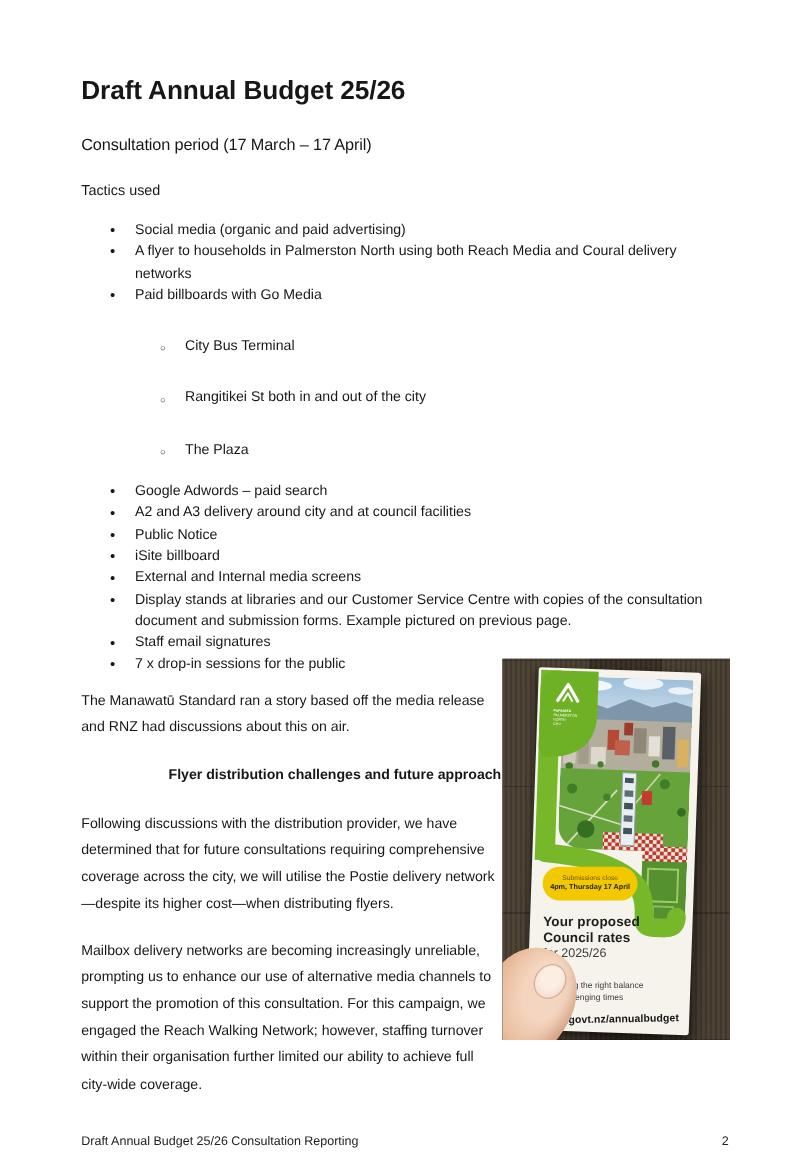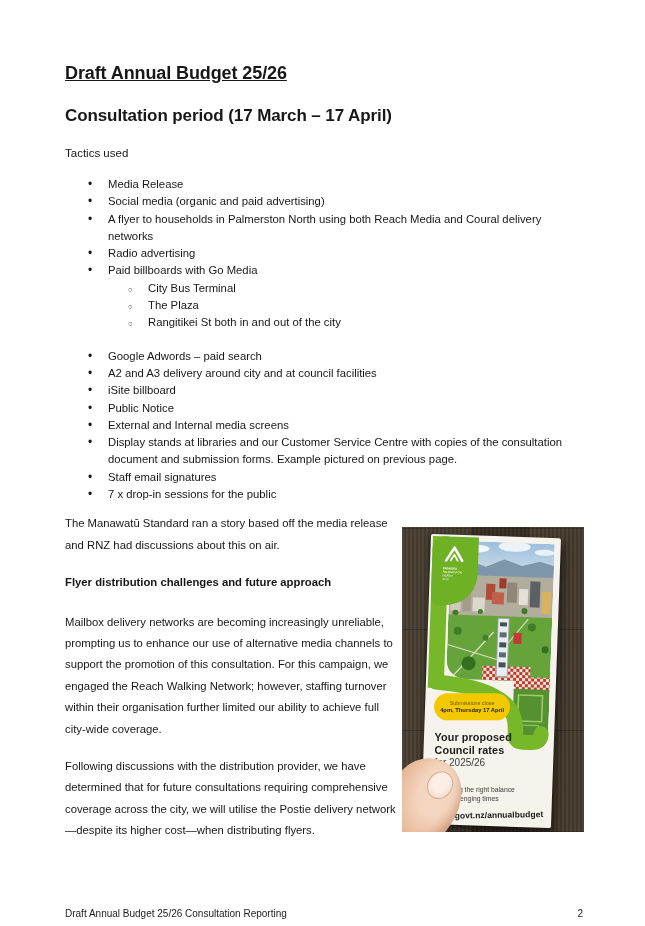--- a/index.html
+++ b/index.html
@@ -2,33 +2,33 @@
 <html><head>
 <meta charset="utf-8">
 <style>
   html,body{margin:0;padding:0;background:#ffffff;}
   body{
     width:645px;height:926px;position:relative;overflow:hidden;
     font-family:"Liberation Sans",sans-serif;color:#171717;
     -webkit-font-smoothing:antialiased;
   }
   .content{position:absolute;left:65px;top:0;width:518px;}
-  h1.title{font-size:18px;font-weight:700;margin:62px 0 0 0;line-height:22px;letter-spacing:-0.1px;text-decoration:underline;}
-  h2.subtitle{font-size:17px;font-weight:700;margin:21px 0 0 0;line-height:22px;letter-spacing:-0.1px;}
+  h1.title{font-size:21px;font-weight:700;margin:62px 0 0 0;line-height:22px;letter-spacing:-0.1px;}
+  h2.subtitle{font-size:13px;font-weight:400;margin:21px 0 0 0;line-height:22px;letter-spacing:-0.1px;}
   h3.section{font-size:11.5px;font-weight:400;margin:19px 0 0 0;line-height:14px;}
   ul.tactics{list-style:none;margin:16px 0 0 0;padding:0;font-size:11.3px;line-height:17.3px;}
   ul.tactics li{position:relative;padding-left:43px;}
   ul.tactics > li::before{content:"\2022";position:absolute;left:23px;top:0;font-size:12px;}
   ul.sub{list-style:none;margin:0;padding:0;}
-  ul.sub li{position:relative;padding-left:83px;}
+  ul.sub li{position:relative;padding-left:83px;margin-top:24px;}
   ul.sub li::before{content:"\25CB";position:absolute;left:63px;top:1px;font-size:7.5px;}
   .left-col{width:336px;font-size:11.3px;line-height:21.4px;}
   .left-col p{margin:16px 0 16px 0;}
   .left-col p.first{margin-top:10px;}
-  .left-col h4{font-size:11.3px;font-weight:700;margin:0 0 18px 0;line-height:21.4px;}
+  .left-col h4{font-size:11.3px;font-weight:700;margin:0 0 18px 0;line-height:21.4px;text-align:right;}
   .footer{position:absolute;left:65px;top:908px;width:518px;display:flex;justify-content:space-between;font-size:10px;color:#222;}
 
   
   .photo{
     position:absolute;left:402px;top:527px;width:182px;height:305px;overflow:hidden;
     background-color:#3c342a;
     background-image:
       repeating-linear-gradient(0deg, rgba(0,0,0,0.22) 0 1px, rgba(0,0,0,0) 1px 101px),
       linear-gradient(90deg, rgba(255,255,255,0.05) 0 38%, rgba(0,0,0,0.10) 38% 70%, rgba(255,255,255,0.04) 70%),
       repeating-linear-gradient(90deg, #453b2d 0 2px, #392f24 2px 4px);
@@ -68,47 +68,45 @@
 </style>
 </head>
 <body>
 
 <div class="content">
   <h1 class="title">Draft Annual Budget 25/26</h1>
   <h2 class="subtitle">Consultation period (17 March – 17 April)</h2>
   <h3 class="section">Tactics used</h3>
 
   <ul class="tactics">
-    <li>Media Release</li>
     <li>Social media (organic and paid advertising)</li>
     <li>A flyer to households in Palmerston North using both Reach Media and Coural delivery networks</li>
-    <li>Radio advertising</li>
     <li>Paid billboards with Go Media</li>
   </ul>
   <ul class="tactics sub">
     <li>City Bus Terminal</li>
+    <li>Rangitikei St both in and out of the city</li>
     <li>The Plaza</li>
-    <li>Rangitikei St both in and out of the city</li>
   </ul>
   <ul class="tactics">
     <li>Google Adwords – paid search</li>
     <li>A2 and A3 delivery around city and at council facilities</li>
+    <li>Public Notice</li>
     <li>iSite billboard</li>
-    <li>Public Notice</li>
     <li>External and Internal media screens</li>
     <li>Display stands at libraries and our Customer Service Centre with copies of the consultation document and submission forms. Example pictured on previous page.</li>
     <li>Staff email signatures</li>
     <li>7 x drop-in sessions for the public</li>
   </ul>
 
   <div class="left-col">
     <p class="first">The Manawatū Standard ran a story based off the media release and RNZ had discussions about this on air.</p>
     <h4>Flyer distribution challenges and future approach</h4>
+    <p>Following discussions with the distribution provider, we have determined that for future consultations requiring comprehensive coverage across the city, we will utilise the Postie delivery network—despite its higher cost—when distributing flyers.</p>
     <p>Mailbox delivery networks are becoming increasingly unreliable, prompting us to enhance our use of alternative media channels to support the promotion of this consultation. For this campaign, we engaged the Reach Walking Network; however, staffing turnover within their organisation further limited our ability to achieve full city-wide coverage.</p>
-    <p>Following discussions with the distribution provider, we have determined that for future consultations requiring comprehensive coverage across the city, we will utilise the Postie delivery network—despite its higher cost—when distributing flyers.</p>
   </div>
 </div>
 
 <div class="photo">
   <div class="flyer">
     <svg class="art" width="130" height="230" viewBox="0 0 130 230">
       <defs>
         <linearGradient id="sky" x1="0" y1="0" x2="0" y2="1">
           <stop offset="0" stop-color="#9dbfda"></stop>
             <stop offset="1" stop-color="#cfdfec"></stop>

